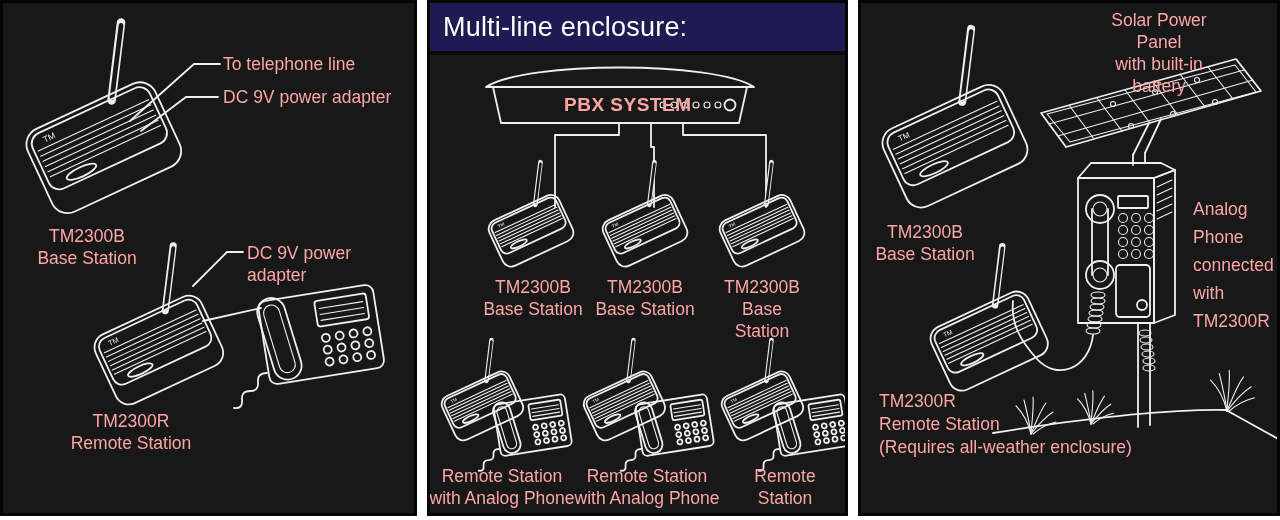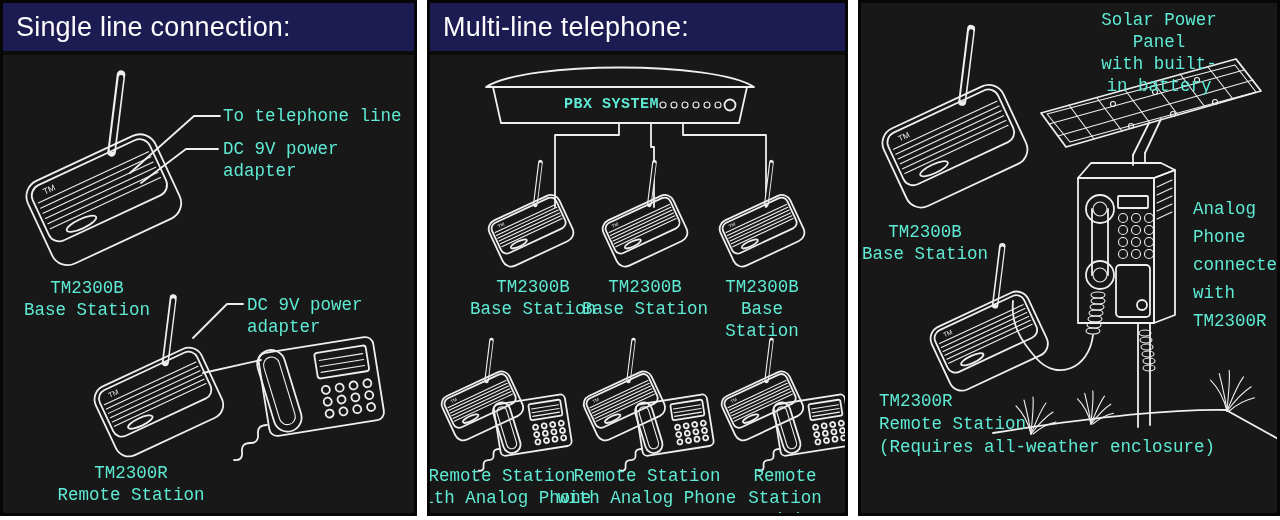--- a/index.html
+++ b/index.html
@@ -26,26 +26,25 @@
     stroke-linecap:round;stroke-linejoin:round;
     vector-effect:non-scaling-stroke;
   }
   svg .sc{vector-effect:none;}
   svg .thick{stroke-width:9;}
   svg .mid{stroke-width:5;}
   svg .dark{stroke:#181818;}
   svg .thin{stroke-width:1.1;}
   svg text{fill:#efefef;stroke:none;font-family:"Liberation Sans",sans-serif;font-size:9px;}
   .lbl{
-    position:absolute;color:#5eead4;font-size:17.5px;line-height:22px;
+    position:absolute;color:#fca5a5;font-size:17.5px;line-height:22px;
     white-space:pre-line;
-    font-family:Liberation Mono, monospace;
   }
   .ctr{transform:translateX(-50%);text-align:center;}
-  .pbx{font-weight:bold;font-size:15px;letter-spacing:.5px;line-height:15px;}
+  .pbx{font-weight:bold;font-size:19px;letter-spacing:.5px;line-height:15px;}
   .lh28{line-height:28px;}
   .lh23{line-height:23px;}
 </style>
 </head>
 <body>
 
 <svg width="0" height="0" style="position:absolute" aria-hidden="true">
   <defs>
     <g id="base-station">
       <line class="thick sc" x1="99" y1="10" x2="89" y2="92"></line>
@@ -103,21 +102,20 @@
       <path class="thin" d="M0,0 C-2,-14 -5,-26 -7,-34"></path>
       <path class="thin" d="M0,0 C1,-14 3,-27 2,-37"></path>
       <path class="thin" d="M0,0 C5,-12 9,-23 15,-31"></path>
       <path class="thin" d="M0,0 C7,-9 14,-17 22,-22"></path>
       <path class="thin" d="M2,0 C8,-5 16,-10 25,-12"></path>
     </g>
   </defs>
 </svg>
 
 <div class="panel" id="p1">
-  <div class="hdr">Single line connection:</div>
   <div class="body">
     <svg class="art" viewBox="0 0 411 458">
       <use href="#base-station" transform="translate(24,10) scale(0.95)"></use>
       <path d="M217,61 H191 L127,118"></path>
       <path d="M215,94 H183 L138,128"></path>
       <use href="#base-station" transform="translate(92,235) scale(0.79)"></use>
       <path d="M240,249 H224 L190,283"></path>
       <path d="M200,318 L258,305"></path>
       <use href="#desk-phone" transform="translate(230,270)"></use>
     </svg>
@@ -125,21 +123,21 @@
     <div class="lbl" style="left:220px;top:83px">DC 9V power adapter</div>
     <div class="lbl ctr" style="left:84px;top:222px">TM2300B
 Base Station</div>
     <div class="lbl" style="left:244px;top:239px">DC 9V power adapter</div>
     <div class="lbl ctr" style="left:128px;top:407px">TM2300R
 Remote Station</div>
   </div>
 </div>
 
 <div class="panel" id="p2">
-  <div class="hdr">Multi-line telephone:</div>
+  <div class="hdr">Multi-line enclosure:</div>
   <div class="body">
     <svg class="art" viewBox="0 0 415 458">
       <g>
         <path d="M56,32 C96,6 284,6 324,32 Z"></path>
         <path d="M63,32 H317 L309,68 H71 Z"></path>
         <g>
           <circle class="thin" cx="233" cy="50" r="3"></circle>
             <circle class="thin" cx="244" cy="50" r="3"></circle>
           <circle class="thin" cx="255" cy="50" r="3"></circle>
             <circle class="thin" cx="266" cy="50" r="3"></circle>

